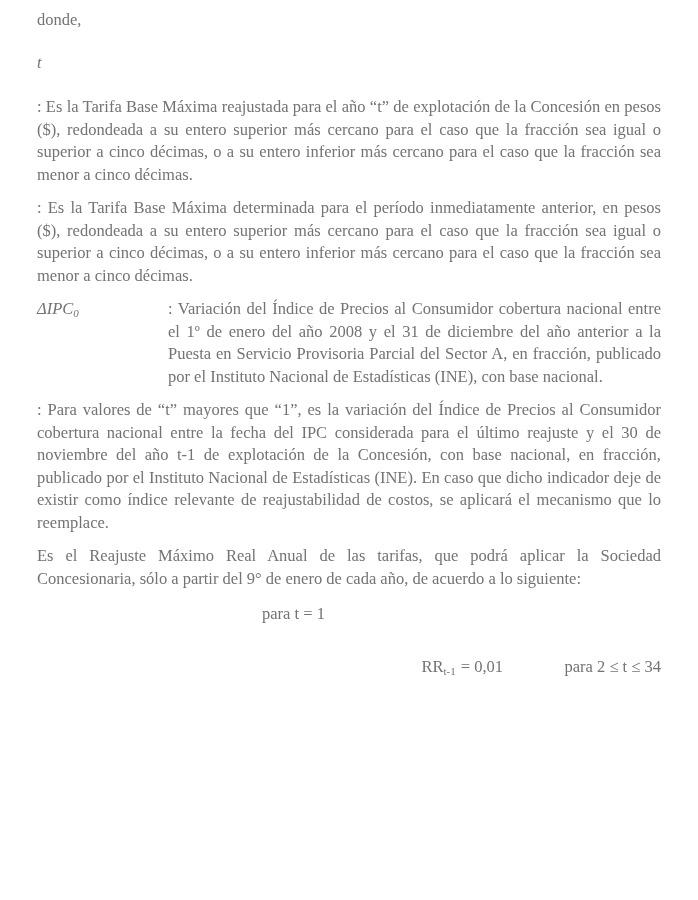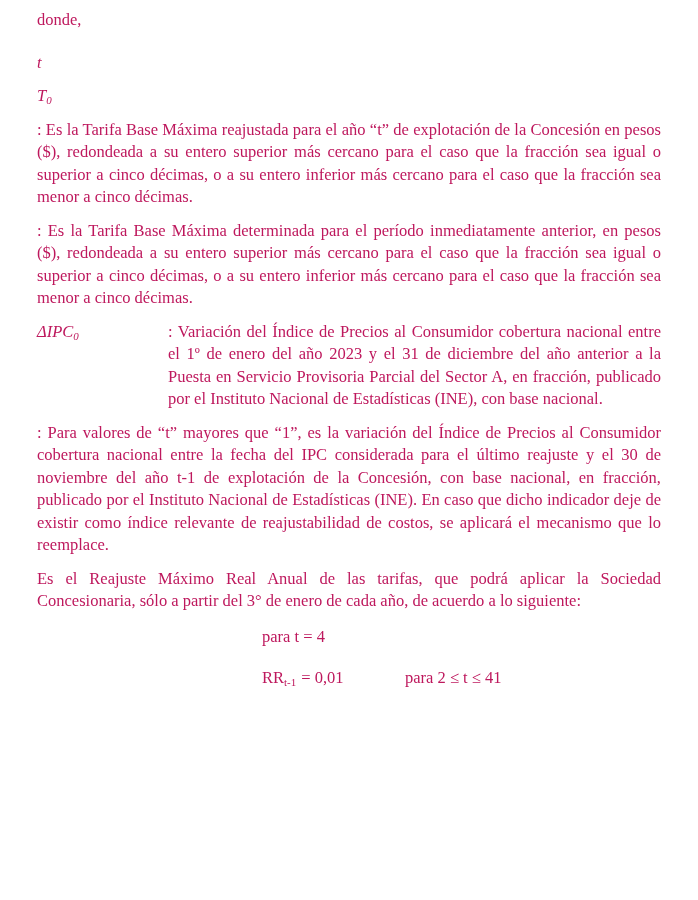--- a/index.html
+++ b/index.html
@@ -11,21 +11,21 @@
     position: relative;
     width: 698px;
     height: 900px;
     box-sizing: border-box;
     background: #ffffff;
     padding: 9px 37px 0 37px;
     overflow: hidden;
     font-family: "Liberation Serif", "DejaVu Serif", serif;
     font-size: 16.5px;
     line-height: 22.5px;
-    color: #be185d;
+    color: #737373;
   }
   .intro {
     margin: 0 0 20px 0;
   }
   .def-row {
     display: flex;
     margin-bottom: 11px;
   }
   .def-symbol {
     width: 131px;
@@ -46,21 +46,22 @@
   }
   .equations {
     margin-top: 13px;
     padding-left: 225px;
   }
   .eq-row {
     display: flex;
     align-items: baseline;
   }
   .eq-row + .eq-row {
-    margin-top: 19px;
+    margin-top: 30px;
+    justify-content: flex-end;
   }
   .eq-lhs {
     width: 143px;
     flex: none;
     white-space: nowrap;
   }
   .eq-lhs sub {
     font-size: 11px;
     line-height: 0;
     vertical-align: -3px;
@@ -77,47 +78,46 @@
 
 <div class="page">
 
   <p class="intro">donde,</p>
 
   <div class="def-row">
     <div class="def-symbol"><span>t</span><sub></sub></div>
   </div>
 
   <div class="def-row">
-    <div class="def-symbol"><span>T</span><sub>0</sub></div>
   </div>
 
   <div class="def-row">
     <div class="def-text">: Es la Tarifa Base Máxima reajustada para el año “t” de explotación de la Concesión en pesos ($), redondeada a su entero superior más cercano para el caso que la fracción sea igual o superior a cinco décimas, o a su entero inferior más cercano para el caso que la fracción sea menor a cinco décimas.</div>
   </div>
 
   <div class="def-row">
     <div class="def-text">: Es la Tarifa Base Máxima determinada para el período inmediatamente anterior, en pesos ($), redondeada a su entero superior más cercano para el caso que la fracción sea igual o superior a cinco décimas, o a su entero inferior más cercano para el caso que la fracción sea menor a cinco décimas.</div>
   </div>
 
   <div class="def-row">
     <div class="def-symbol"><span>ΔIPC</span><sub>0</sub></div>
-    <div class="def-text">: Variación del Índice de Precios al Consumidor cobertura nacional entre el 1º de enero del año 2023 y el 31 de diciembre del año anterior a la Puesta en Servicio Provisoria Parcial del Sector A, en fracción, publicado por el Instituto Nacional de Estadísticas (INE), con base nacional.</div>
+    <div class="def-text">: Variación del Índice de Precios al Consumidor cobertura nacional entre el 1º de enero del año 2008 y el 31 de diciembre del año anterior a la Puesta en Servicio Provisoria Parcial del Sector A, en fracción, publicado por el Instituto Nacional de Estadísticas (INE), con base nacional.</div>
   </div>
 
   <div class="def-row">
     <div class="def-text">: Para valores de “t” mayores que “1”, es la variación del Índice de Precios al Consumidor cobertura nacional entre la fecha del IPC considerada para el último reajuste y el 30 de noviembre del año t-1 de explotación de la Concesión, con base nacional, en fracción, publicado por el Instituto Nacional de Estadísticas (INE). En caso que dicho indicador deje de existir como índice relevante de reajustabilidad de costos, se aplicará el mecanismo que lo reemplace.</div>
   </div>
 
   <div class="def-row">
-    <div class="def-text">Es el Reajuste Máximo Real Anual de las tarifas, que podrá aplicar la Sociedad Concesionaria, sólo a partir del 3° de enero de cada año, de acuerdo a lo siguiente:</div>
+    <div class="def-text">Es el Reajuste Máximo Real Anual de las tarifas, que podrá aplicar la Sociedad Concesionaria, sólo a partir del 9° de enero de cada año, de acuerdo a lo siguiente:</div>
   </div>
 
   <div class="equations">
     <div class="eq-row">
-      <div class="eq-cond">para t = 4</div>
+      <div class="eq-cond">para t = 1</div>
     </div>
     <div class="eq-row">
       <div class="eq-lhs"><span>RR</span><sub>t-1</sub><span class="eq-rhs">= 0,01</span></div>
-      <div class="eq-cond">para 2 ≤ t ≤ 41</div>
+      <div class="eq-cond">para 2 ≤ t ≤ 34</div>
     </div>
   </div>
 
 </div>
 
 </body></html>

